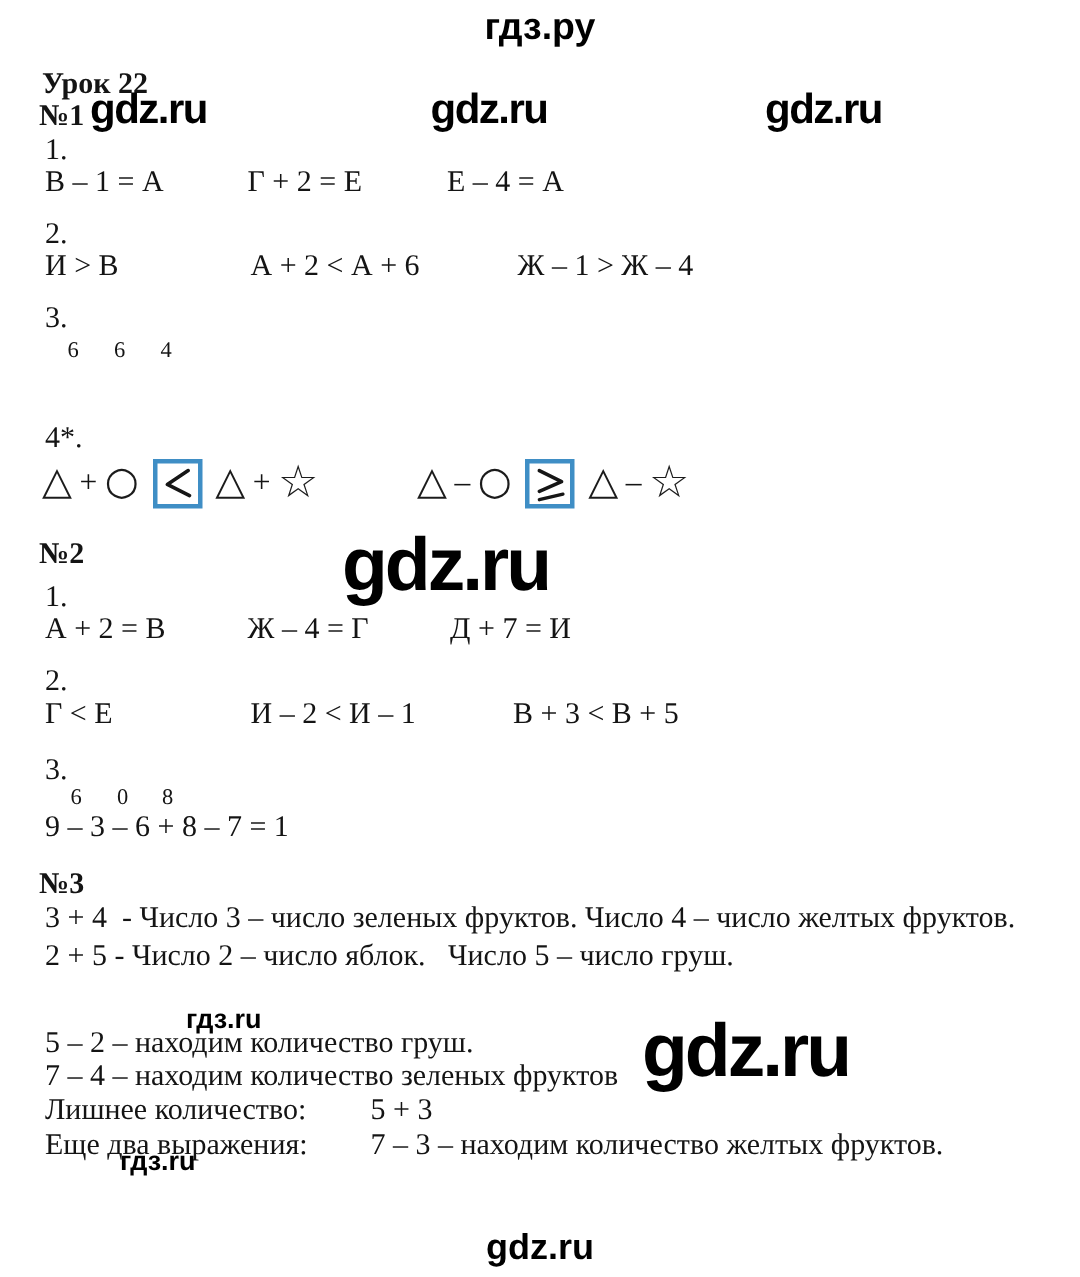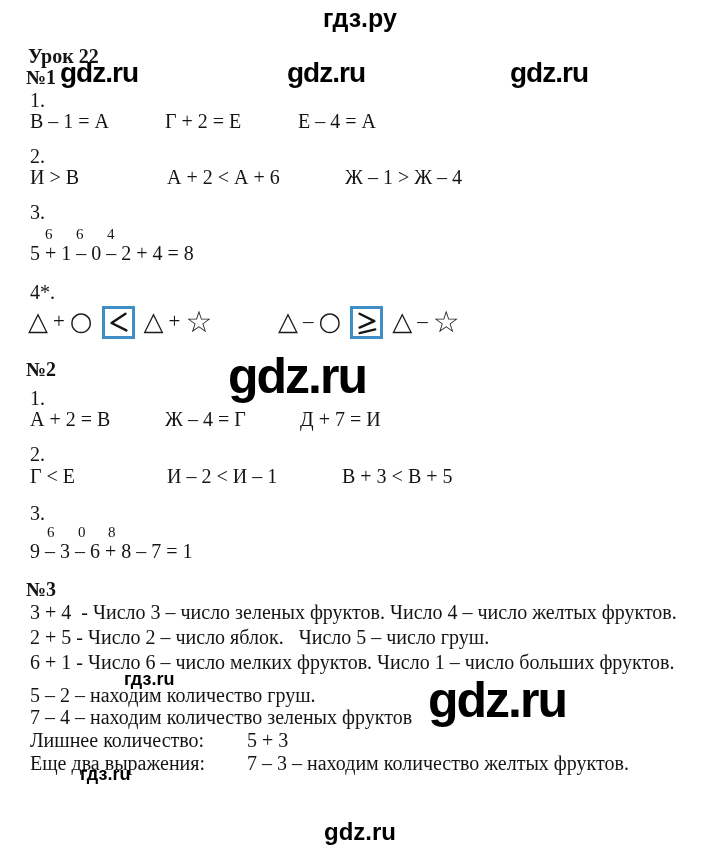--- a/index.html
+++ b/index.html
@@ -58,21 +58,20 @@
 
   <div class="abs body-txt" style="left:30px; top:145px">2.</div>
   <div class="abs body-txt" style="left:30px; top:166px">И &gt; В</div>
   <div class="abs body-txt" style="left:167px; top:166px">А + 2 &lt; А + 6</div>
   <div class="abs body-txt" style="left:345px; top:166px">Ж – 1 &gt; Ж – 4</div>
 
   <div class="abs body-txt" style="left:30px; top:201px">3.</div>
   <div class="abs sup" style="left:45px;  top:226px">6</div>
   <div class="abs sup" style="left:76px;  top:226px">6</div>
   <div class="abs sup" style="left:107px; top:226px">4</div>
-  <div class="abs body-txt" style="left:30px; top:242px">5 + 1 – 0 – 2 + 4 = 8</div>
 
   <div class="abs body-txt" style="left:30px; top:281px">4*.</div>
 
   <div class="abs shape-row" style="left:28px; top:301px">
     <span class="shape">△</span>
     <span class="op">+</span>
     <span class="shape">○</span>
     <span class="ansbox" aria-label="&lt;">
       <svg width="25" height="25" viewBox="0 0 27 27">
         <path d="M21 4 L6 14 L22 22" fill="none" stroke="#161616" stroke-width="2.6" stroke-linecap="round" stroke-linejoin="round"></path>
@@ -113,21 +112,20 @@
 
   <div class="abs body-txt" style="left:30px; top:502px">3.</div>
   <div class="abs sup" style="left:47px;  top:524px">6</div>
   <div class="abs sup" style="left:78px;  top:524px">0</div>
   <div class="abs sup" style="left:108px; top:524px">8</div>
   <div class="abs body-txt" style="left:30px; top:540px">9 – 3 – 6 + 8 – 7 = 1</div>
 
   <div class="abs bold num-lbl" style="left:26px; top:578px">№3</div>
   <div class="abs body-txt" style="left:30px; top:601px">3 + 4  - Число 3 – число зеленых фруктов. Число 4 – число желтых фруктов.</div>
   <div class="abs body-txt" style="left:30px; top:626px">2 + 5 - Число 2 – число яблок.   Число 5 – число груш.</div>
-  <div class="abs body-txt" style="left:30px; top:651px">6 + 1 - Число 6 – число мелких фруктов. Число 1 – число больших фруктов.</div>
   <div class="abs wm wm-sml" style="left:124px; top:669px">гдз.ru</div>
   <div class="abs body-txt" style="left:30px; top:684px">5 – 2 – находим количество груш.</div>
   <div class="abs wm wm-big" style="left:428px; top:672px">gdz.ru</div>
   <div class="abs body-txt" style="left:30px; top:706px">7 – 4 – находим количество зеленых фруктов</div>
 
   <div class="abs body-txt" style="left:30px;  top:729px">Лишнее количество:</div>
   <div class="abs body-txt" style="left:247px; top:729px">5 + 3</div>
 
   <div class="abs body-txt" style="left:30px;  top:752px">Еще два выражения:</div>
   <div class="abs body-txt" style="left:247px; top:752px">7 – 3 – находим количество желтых фруктов.</div>

